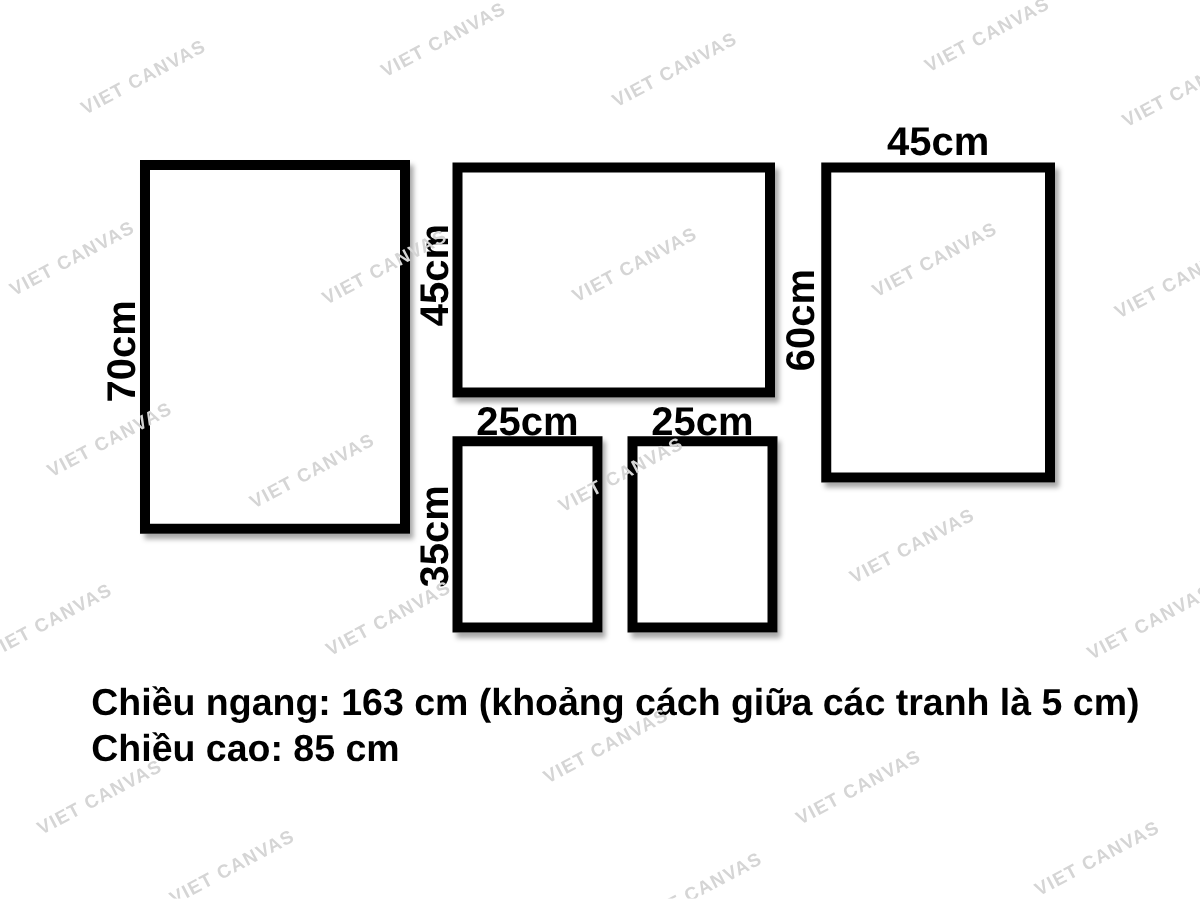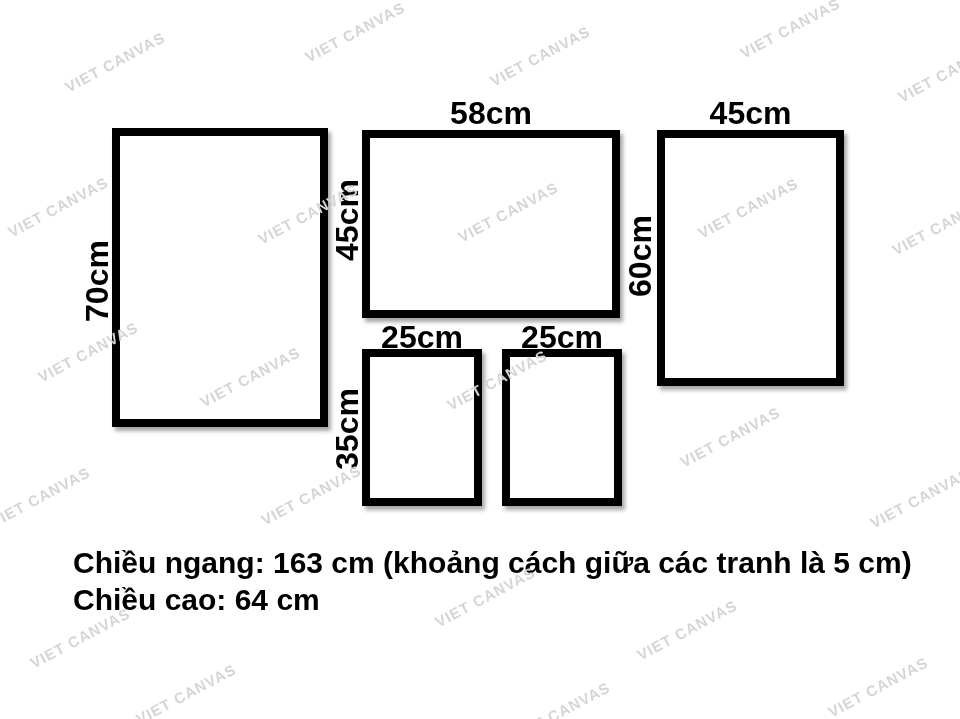--- a/index.html
+++ b/index.html
@@ -52,33 +52,32 @@
 <body>
 
 <div class="stage">
 
   <div class="frame" id="frame-1"></div>
   <div class="frame" id="frame-2"></div>
   <div class="frame" id="frame-3"></div>
   <div class="frame" id="frame-4"></div>
   <div class="frame" id="frame-5"></div>
 
-  <div class="dim" id="lw2">58cm</div>
   <div class="dim" id="lw3">45cm</div>
   <div class="dim" id="lw4">25cm</div>
   <div class="dim" id="lw5">25cm</div>
 
   <div class="dim vert" id="lh1">70cm</div>
   <div class="dim vert" id="lh2">45cm</div>
   <div class="dim vert" id="lh3">60cm</div>
   <div class="dim vert" id="lh4">35cm</div>
 
   <div class="summary">
     <div>Chiều ngang: 163 cm (khoảng cách giữa các tranh là 5 cm)</div>
-    <div>Chiều cao: 64 cm</div>
+    <div>Chiều cao: 85 cm</div>
   </div>
 
   <div class="wm-layer">
       <span class="wm" style="left: 115px; top: 62px; color: rgb(213, 213, 213);">VIET CANVAS</span>
       <span class="wm" style="left: 355px; top: 32px; color: rgb(213, 213, 213);">VIET CANVAS</span>
       <span class="wm" style="left: 540px; top: 56px; color: rgb(213, 213, 213);">VIET CANVAS</span>
       <span class="wm" style="left: 790px; top: 28px; color: rgb(213, 213, 213);">VIET CANVAS</span>
       <span class="wm" style="left: 948px; top: 72px; color: rgb(213, 213, 213);">VIET CANVAS</span>
       <span class="wm" style="left: 58px; top: 207px; color: rgb(213, 213, 213);">VIET CANVAS</span>
       <span class="wm" style="left: 308px; top: 214px; color: rgb(213, 213, 213);">VIET CANVAS</span>

